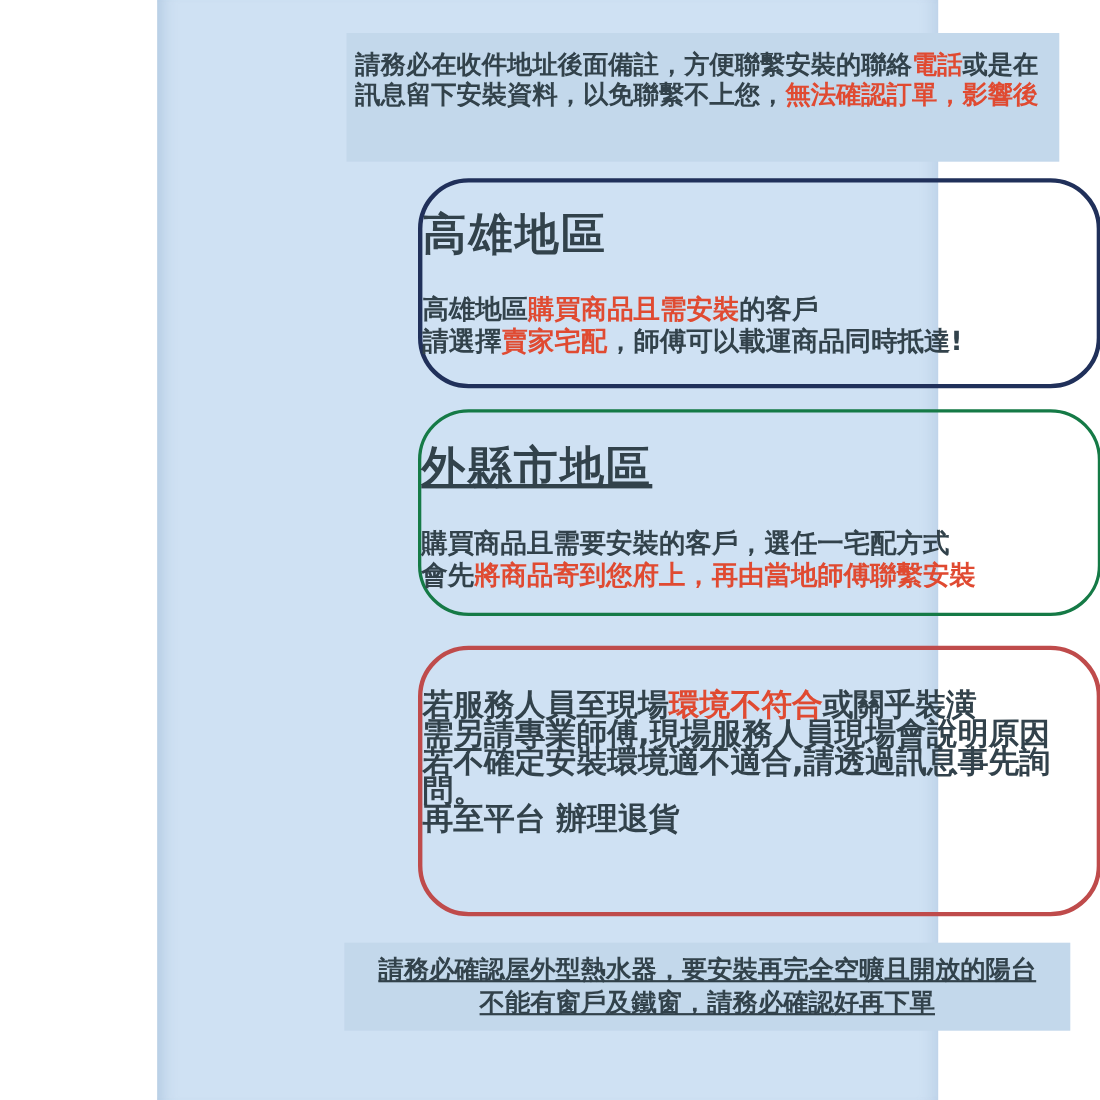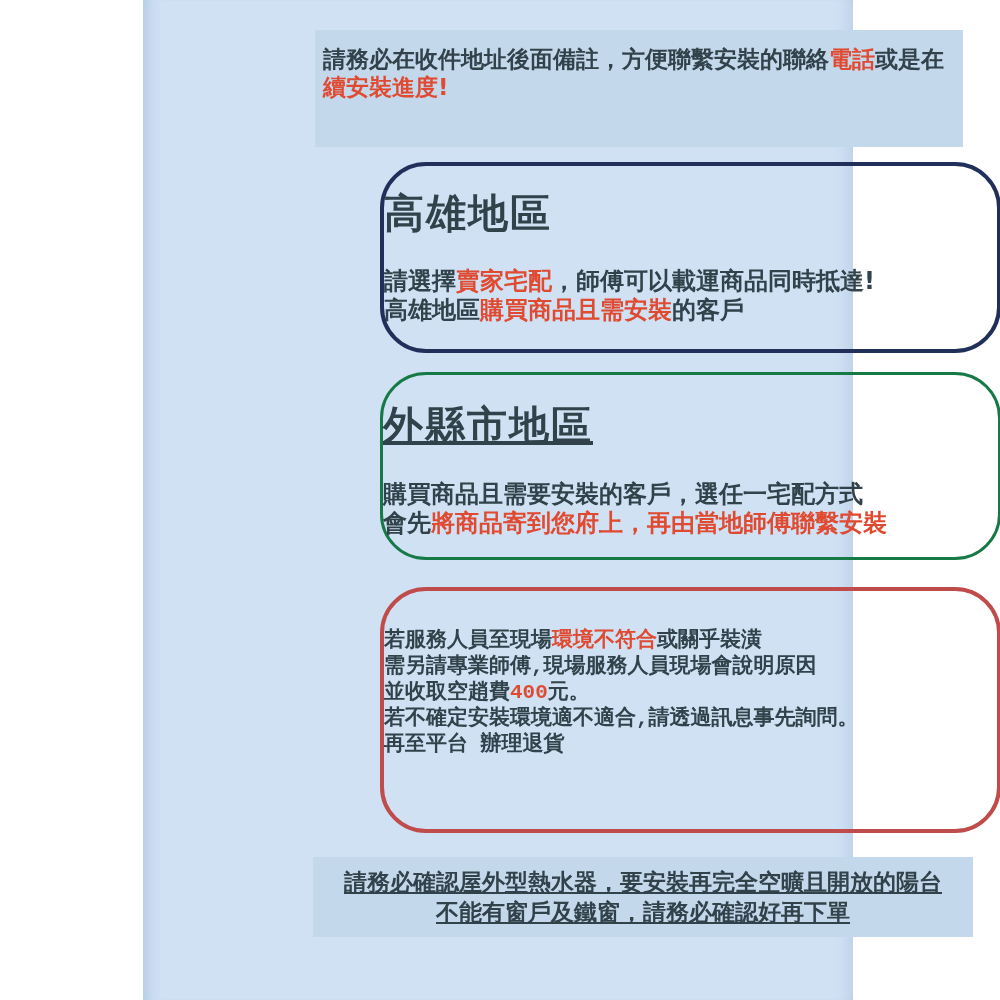--- a/index.html
+++ b/index.html
@@ -56,56 +56,55 @@
     line-height: 46px;
     letter-spacing: 2px;
     color: var(--text-dark, #32424b);
   }
   .box--kaohsiung .box__title { margin-top: 24px; }
   .box--other     .box__title { margin-top: 27px; text-decoration: underline; }
   .box--env       .box__title { margin-top: 14px; }
   .box__body { font-size: 24px; line-height: 29px; }
   .box--kaohsiung .box__body { margin-top: 31px; }
   .box--other     .box__body { margin-top: 32px; }
-  .box--env       .box__body { margin-top: 37px; font-size: 21px; line-height: 26px; font-family: Liberation Mono, monospace; }
+  .box--env       .box__body { margin-top: 37px; font-size: 28px; line-height: 26px; }
   .c-dark { color: var(--text-dark, #32424b); }
   .c-red  { color: var(--text-red, #e04a31); }
 </style>
 </head>
 <body>
 
 <div class="canvas">
   <div class="strip">
 
     <div class="notice notice--top">
       <div class="line"><span class="c-dark">請務必在收件地址後面備註，方便聯繫安裝的聯絡</span><span class="c-red">電話</span><span class="c-dark">或是在</span></div>
-      <div class="line"><span class="c-red">續安裝進度!</span></div>
+      <div class="line"><span class="c-dark">訊息留下安裝資料，以免聯繫不上您，</span><span class="c-red">無法確認訂單，影響後</span></div>
     </div>
 
     <div class="box box--kaohsiung">
       <div class="box__title">高雄地區</div>
       <div class="box__body">
+        <div class="line"><span class="c-dark">高雄地區</span><span class="c-red">購買商品且需安裝</span><span class="c-dark">的客戶</span></div>
         <div class="line"><span class="c-dark">請選擇</span><span class="c-red">賣家宅配</span><span class="c-dark">，師傅可以載運商品同時抵達!</span></div>
-        <div class="line"><span class="c-dark">高雄地區</span><span class="c-red">購買商品且需安裝</span><span class="c-dark">的客戶</span></div>
       </div>
     </div>
 
     <div class="box box--other">
       <div class="box__title">外縣市地區</div>
       <div class="box__body">
         <div class="line"><span class="c-dark">購買商品且需要安裝的客戶，選任一宅配方式</span></div>
         <div class="line"><span class="c-dark">會先</span><span class="c-red">將商品寄到您府上，再由當地師傅聯繫安裝</span></div>
       </div>
     </div>
 
     <div class="box box--env">
       <div class="box__body">
         <div class="line"><span class="c-dark">若服務人員至現場</span><span class="c-red">環境不符合</span><span class="c-dark">或關乎裝潢</span></div>
         <div class="line"><span class="c-dark">需另請專業師傅,現場服務人員現場會說明原因</span></div>
-        <div class="line"><span class="c-dark">並收取空趙費</span><span class="c-red">400</span><span class="c-dark">元。</span></div>
         <div class="line"><span class="c-dark">若不確定安裝環境適不適合,請透過訊息事先詢問。</span></div>
         <div class="line"><span class="c-dark">再至平台 辦理退貨</span></div>
       </div>
     </div>
 
     <div class="notice notice--bottom">
       <div class="line"><span class="c-dark">請務必確認屋外型熱水器，要安裝再完全空曠且開放的陽台</span></div>
       <div class="line"><span class="c-dark">不能有窗戶及鐵窗，請務必確認好再下單</span></div>
     </div>
 

